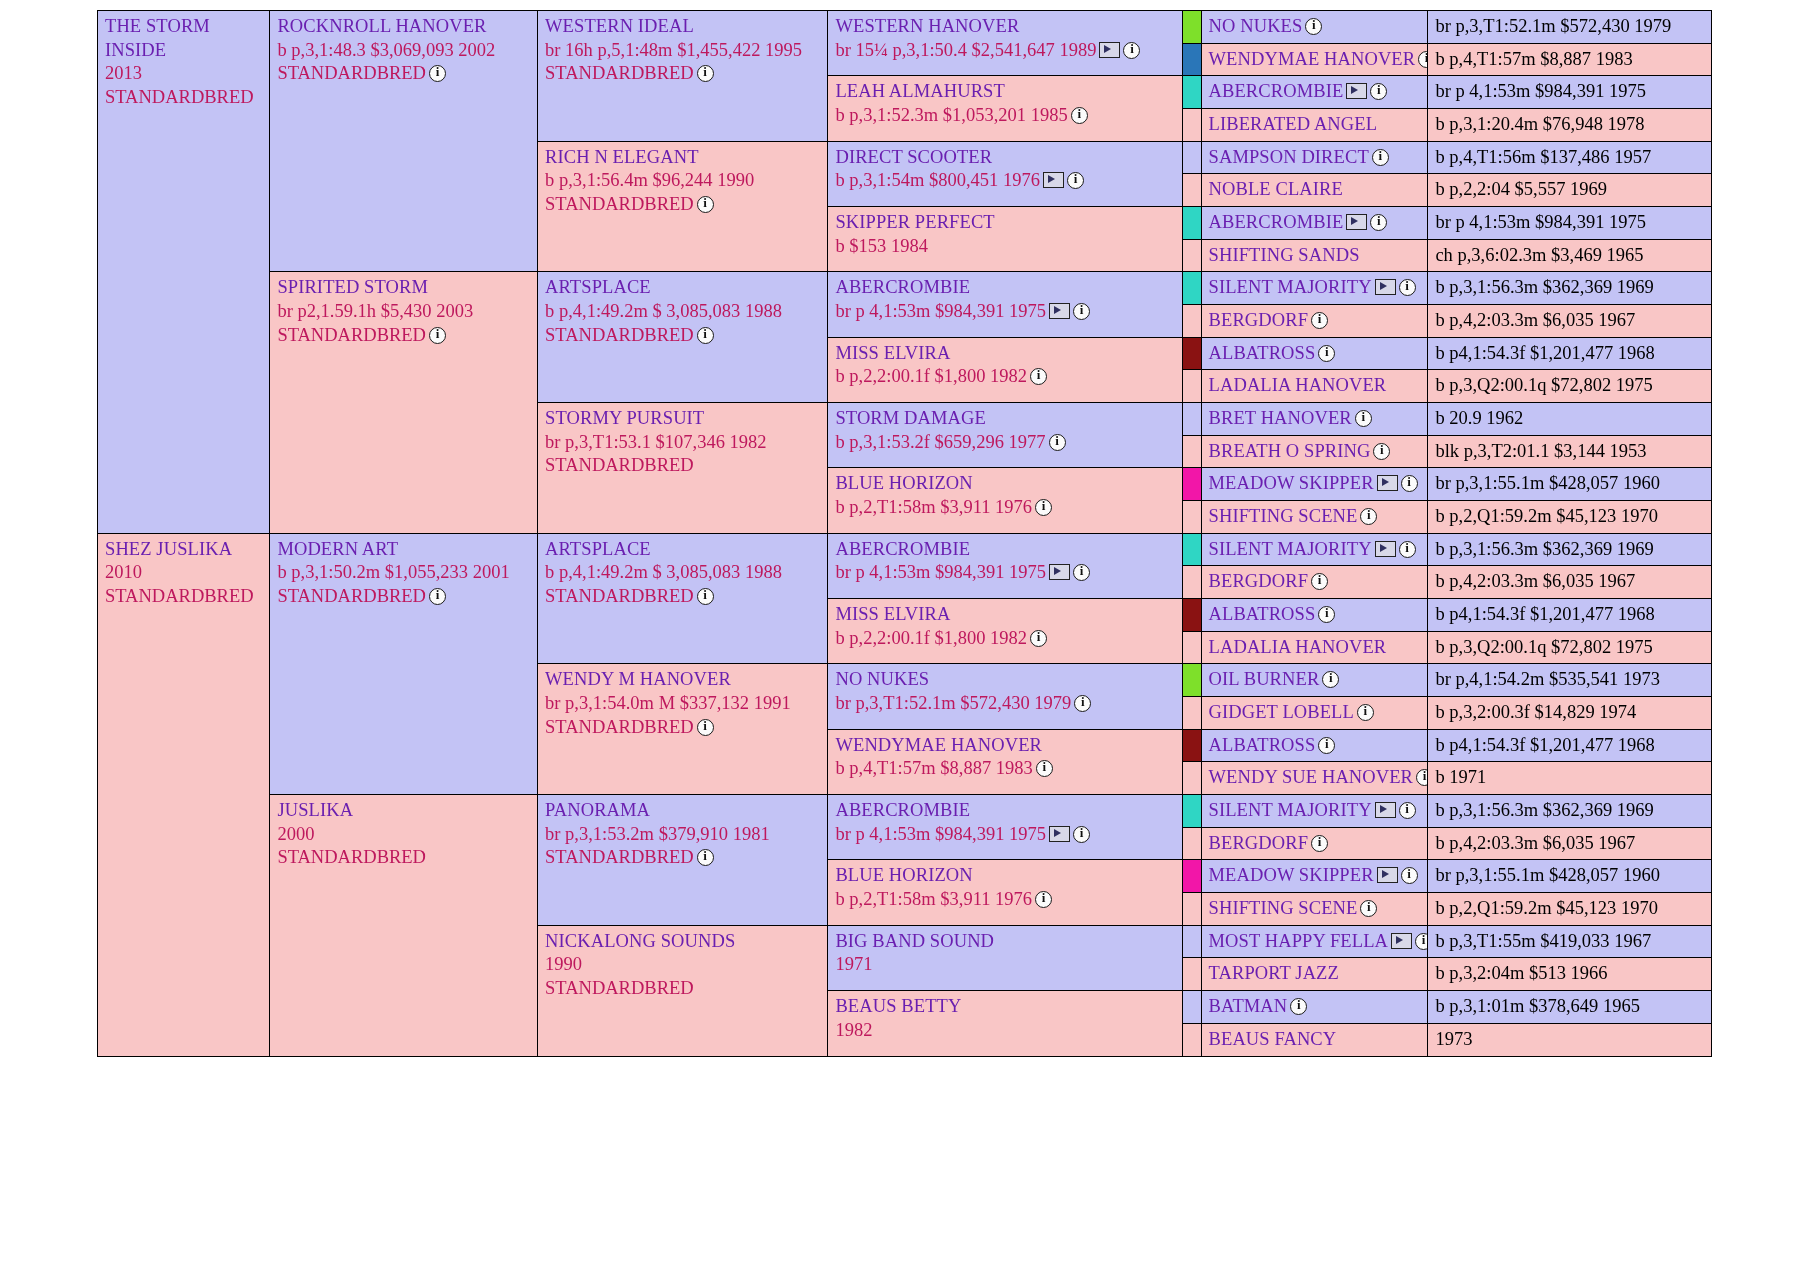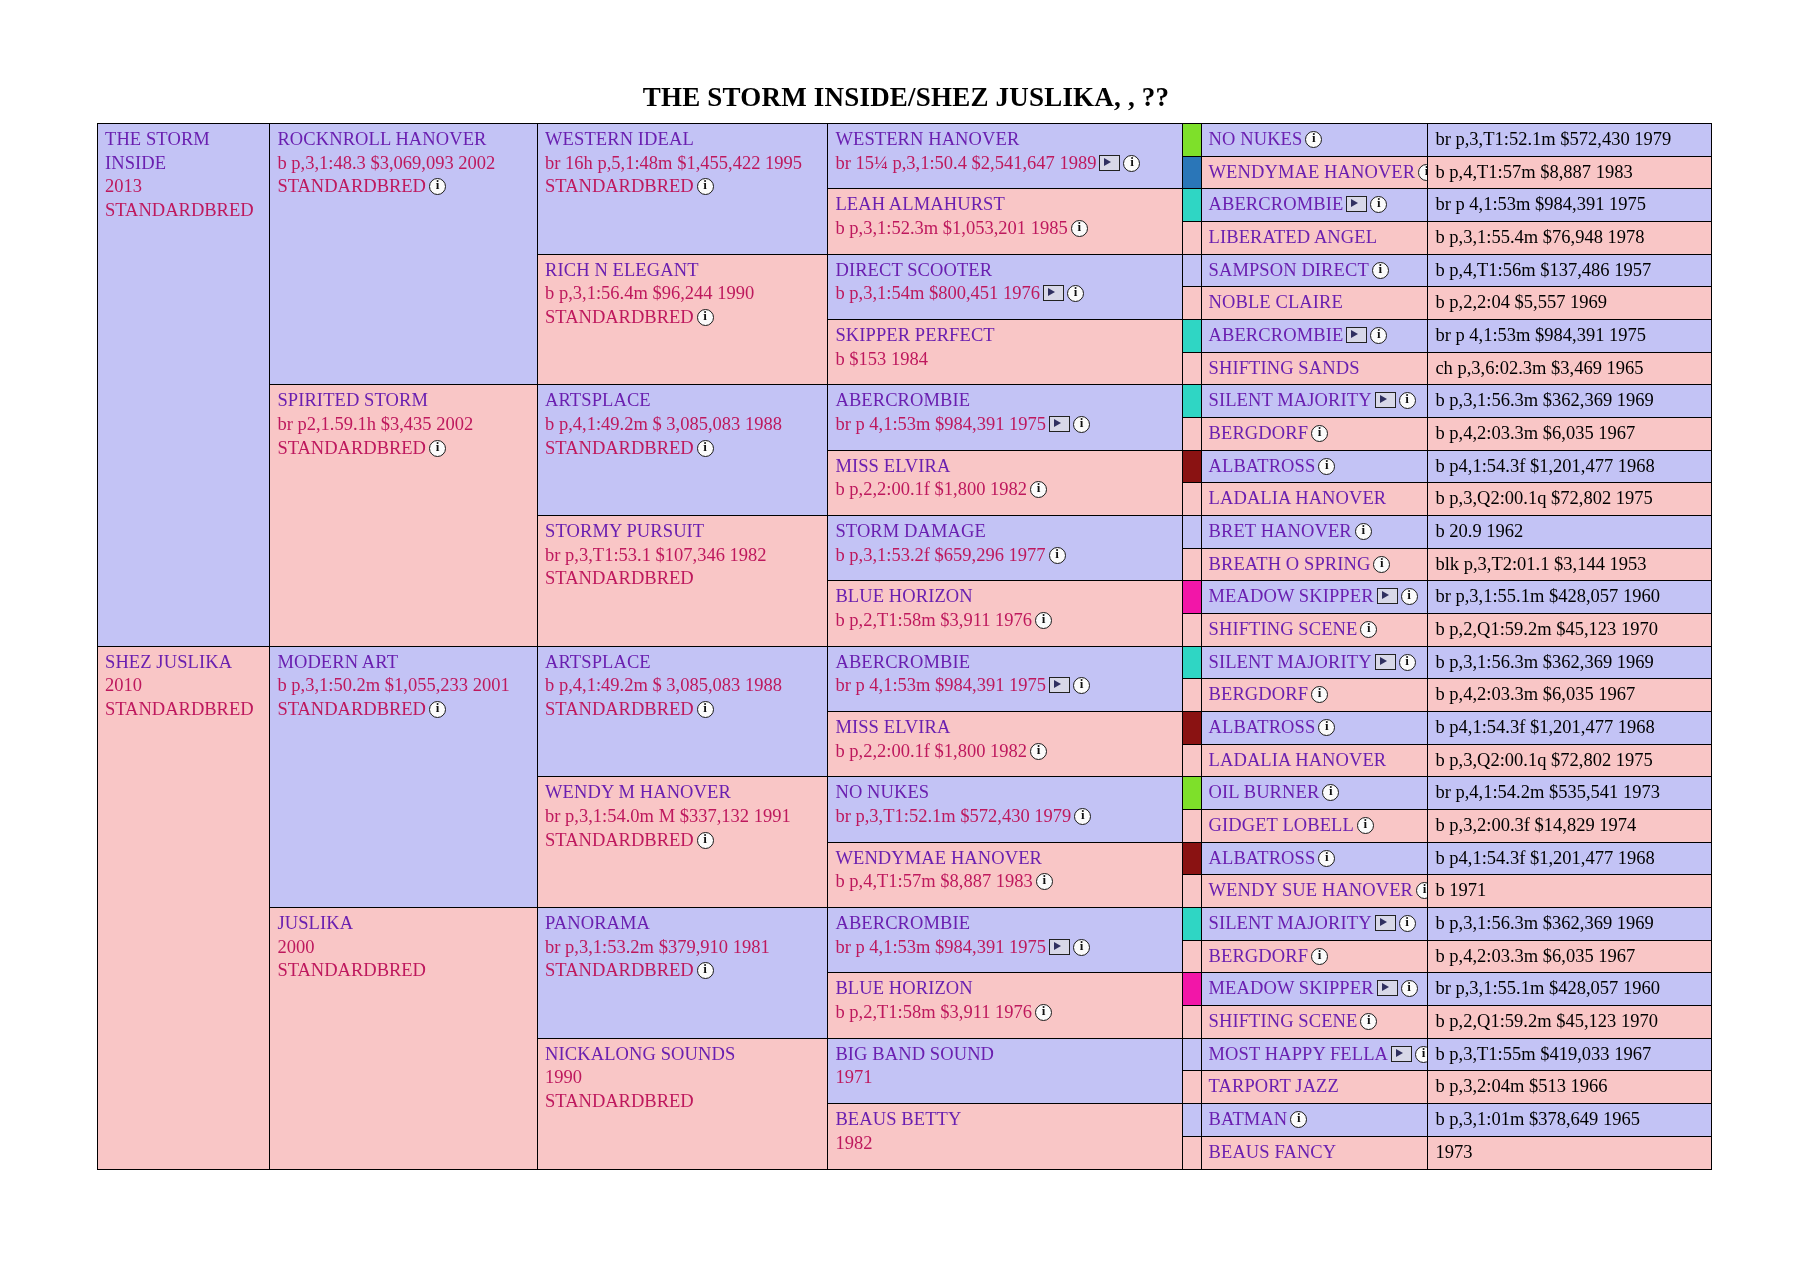--- a/index.html
+++ b/index.html
@@ -114,21 +114,20 @@
     left: 4px; top: 2px;
     border-left: 7px solid #303060;
     border-top: 4.5px solid transparent;
     border-bottom: 4.5px solid transparent;
   }
 </style>
 </head>
 <body>
 
 <div id="page">
-  <div id="title">THE STORM INSIDE/SHEZ JUSLIKA, , ??</div>
   <table class="ped">
     <colgroup>
       <col class="c1">
         <col class="c2">
         <col class="c3">
         <col class="c4">
         <col class="c5">
         <col class="c6">
         <col class="c7">
     </colgroup>
@@ -175,21 +174,21 @@
           <td class="blue gen5name">
             <span class="nm">ABERCROMBIE<span class="ico video"></span><span class="ico info"></span></span>
           </td>
           <td class="blue gen6">br p 4,1:53m $984,391 1975</td>
         </tr>
         <tr>
           <td class="colorbar" style="background: rgb(249, 198, 198);"></td>
           <td class="pink gen5name">
             <span class="nm">LIBERATED ANGEL</span>
           </td>
-          <td class="pink gen6">b p,3,1:55.4m $76,948 1978</td>
+          <td class="pink gen6">b p,3,1:20.4m $76,948 1978</td>
         </tr>
         <tr>
           <td rowspan="4" class="pink">
             <span class="nm">RICH N ELEGANT</span>
             <span class="det">b p,3,1:56.4m $96,244 1990</span>
             <span class="det">STANDARDBRED<span class="ico info"></span></span>
           </td>
           <td rowspan="2" class="blue">
             <span class="nm">DIRECT SCOOTER</span>
             <span class="det">b p,3,1:54m $800,451 1976<span class="ico video"></span><span class="ico info"></span></span>
@@ -221,21 +220,21 @@
         <tr>
           <td class="colorbar" style="background: rgb(249, 198, 198);"></td>
           <td class="pink gen5name">
             <span class="nm">SHIFTING SANDS</span>
           </td>
           <td class="pink gen6">ch p,3,6:02.3m $3,469 1965</td>
         </tr>
         <tr>
           <td rowspan="8" class="pink">
             <span class="nm">SPIRITED STORM</span>
-            <span class="det">br p2,1.59.1h $3,435 2002</span>
+            <span class="det">br p2,1.59.1h $5,430 2003</span>
             <span class="det">STANDARDBRED<span class="ico info"></span></span>
           </td>
           <td rowspan="4" class="blue">
             <span class="nm">ARTSPLACE</span>
             <span class="det">b p,4,1:49.2m $ 3,085,083 1988</span>
             <span class="det">STANDARDBRED<span class="ico info"></span></span>
           </td>
           <td rowspan="2" class="blue">
             <span class="nm">ABERCROMBIE</span>
             <span class="det">br p 4,1:53m $984,391 1975<span class="ico video"></span><span class="ico info"></span></span>

